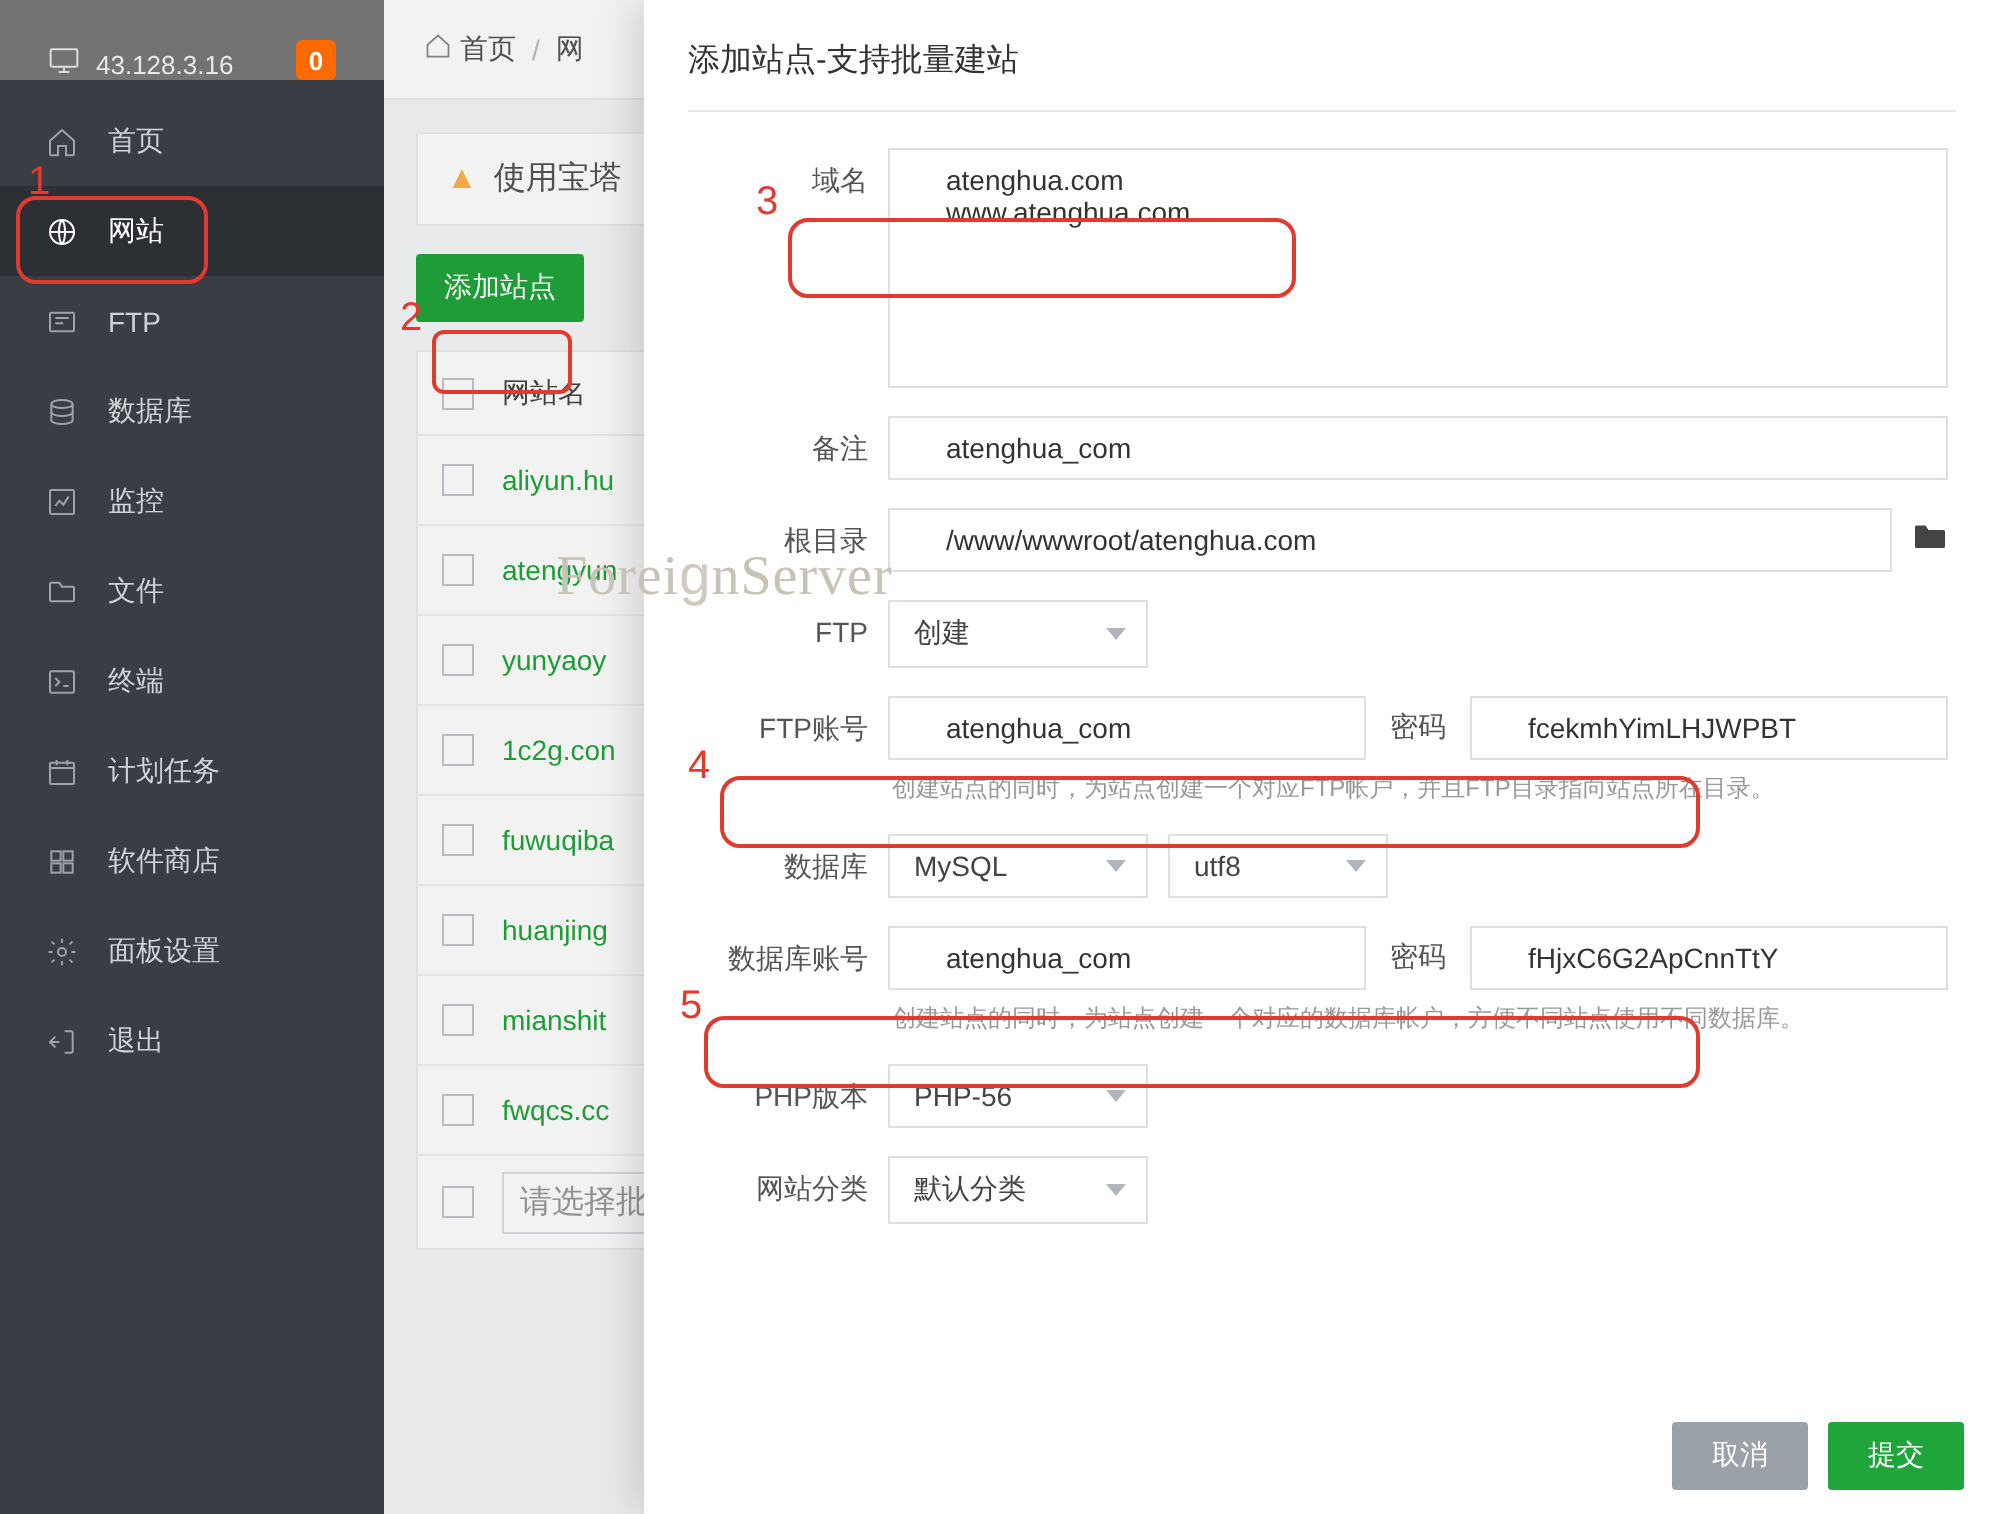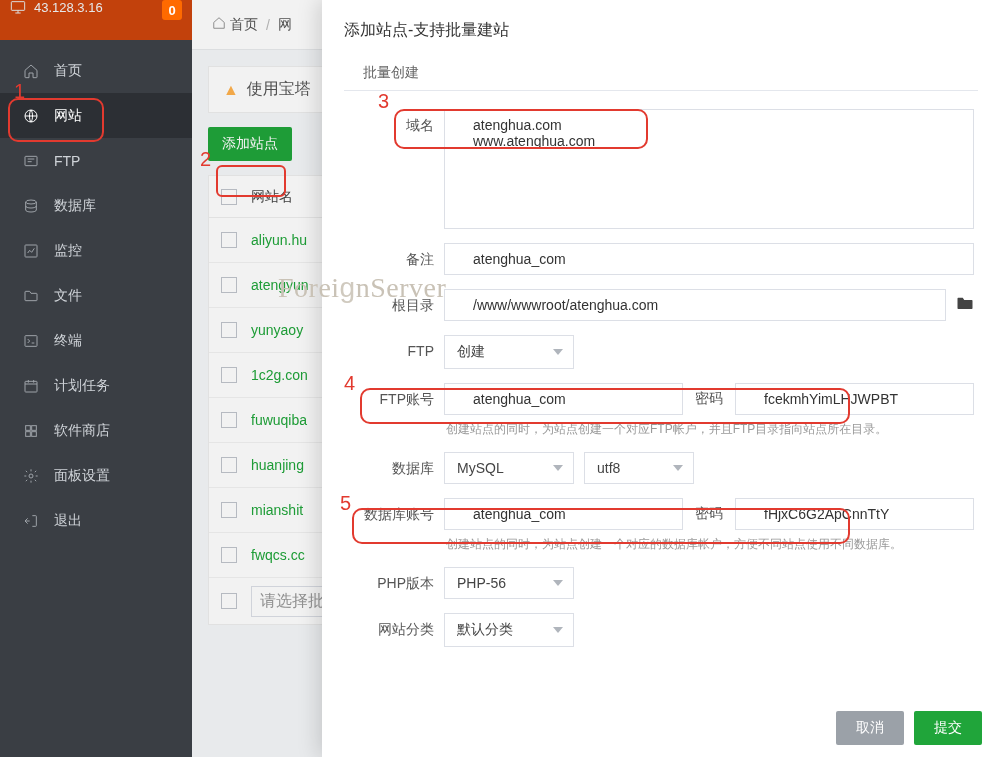--- a/index.html
+++ b/index.html
@@ -1,20 +1,20 @@
 <!DOCTYPE html>
 <html><head>
 <meta charset="utf-8">
 <style>
   * { box-sizing: border-box; margin: 0; padding: 0; font-family: "Helvetica Neue", Arial, "PingFang SC", "Microsoft YaHei", sans-serif; }
   body { width: 1000px; height: 757px; overflow: hidden; background: #fff; position: relative; }
 
   
   .sidebar { position: absolute; left:0; top:0; width: 192px; height: 757px; background: #3a3e44; color:#cfd3d8; font-size:14px; }
-  .sb-top { height:40px; display:flex; align-items:flex-start; padding:0 10px; background:#c2410c; color:#e6e8ea; font-size:13px; }
+  .sb-top { height:40px; display:flex; align-items:flex-end; padding:0 24px; background:#737373; color:#e6e8ea; font-size:13px; }
   .sb-top .mon-icon svg { width:16px; height:14px; fill:none; stroke:#ddd; stroke-width:1.5; }
   .sb-top .ip { margin-left:8px; flex:1; }
   .sb-top .badge { background:#ff6a00; color:#fff; font-weight:bold; width:20px; height:20px; border-radius:3px; display:flex; align-items:center; justify-content:center; font-size:13px; }
   .sb-list { padding-top:8px; }
   .sb-item { height:45px; display:flex; align-items:center; padding-left:22px; cursor:pointer; }
   .sb-item .ico { width:18px; height:18px; margin-right:14px; display:flex; align-items:center; justify-content:center; }
   .sb-item .ico svg { width:16px; height:16px; stroke:#9ea3a9; fill:none; stroke-width:1.5; }
   .sb-item.active { background:#2c2f34; color:#fff; }
   .sb-item.active .ico svg { stroke:#fff; }
 
@@ -246,21 +246,20 @@
       </div>
     </div>
   </div>
 </div>
 
 <div class="dim"></div>
 
 <div class="modal">
   <div class="modal-header">添加站点-支持批量建站</div>
   <div class="tabs">
-    <div class="tab">批量创建</div>
   </div>
   <div class="form">
 
     <div class="row">
       <div class="lbl">域名</div>
       <div class="fld">
           <textarea class="inp" style="">atenghua.com
 www.atenghua.com</textarea>
         </div>
     </div>

